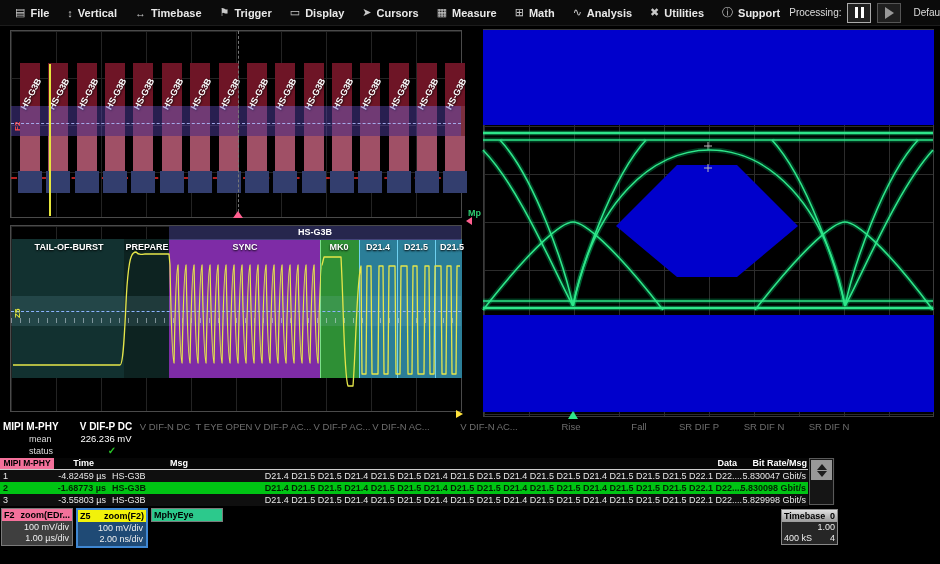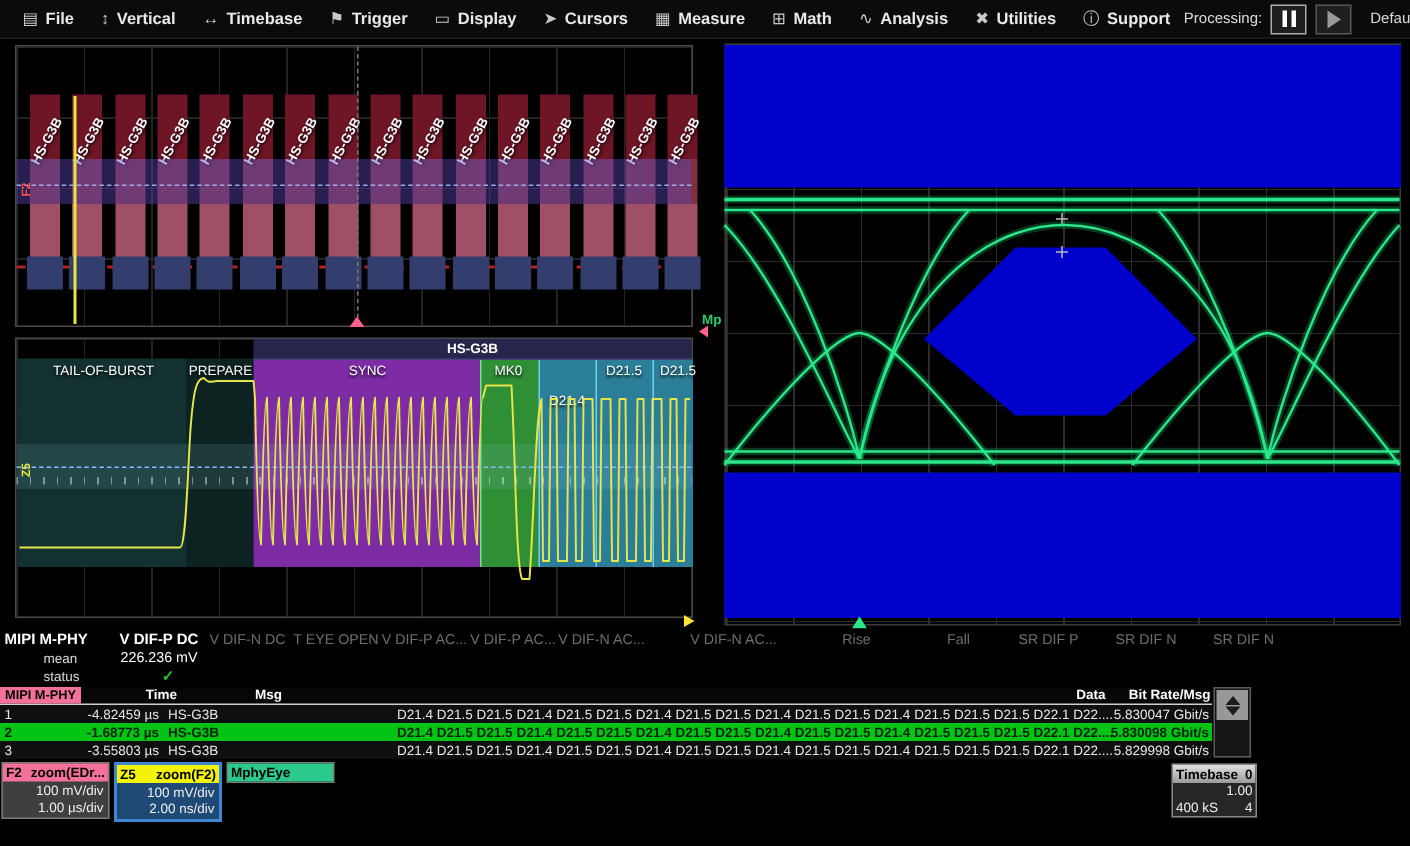--- a/index.html
+++ b/index.html
@@ -54,21 +54,21 @@
           border-bottom:7px solid #ff5f8f;position:absolute;}
   .tri-left{width:0;height:0;border-top:4px solid transparent;border-bottom:4px solid transparent;
             border-right:6px solid #ff5f8f;position:absolute;}
 
   
   #panel2{left:10px;top:225px;width:452px;height:187px;}
   .p2head{position:absolute;left:158px;top:0;right:0;height:13px;background:#26264d;
           border-bottom:1px solid #44447a;color:#fff;font-size:9px;font-weight:bold;
           text-align:center;line-height:13px;}
   .seg{position:absolute;top:13px;height:139px;}
-  .seglabel{position:absolute;top:16px;color:#fff;font-size:9px;font-weight:normal;white-space:nowrap;
+  .seglabel{position:absolute;top:16px;color:#fff;font-size:9px;font-weight:bold;white-space:nowrap;
             transform:translateX(-50%);text-shadow:0 1px 2px #000;}
   .z5band{position:absolute;left:0;right:0;top:70px;height:30px;background:rgba(140,200,220,0.14);}
   .z5zero{position:absolute;left:0;right:0;top:85px;border-top:1px dashed #8cb4ff;}
   .z5ticks{position:absolute;left:0;right:0;top:92px;height:5px;
            background:repeating-linear-gradient(to right,rgba(220,230,240,.5) 0 1px,transparent 1px 9px);}
   #p2svg{position:absolute;left:0;top:0;}
 
   
   #eyepanel{position:absolute;left:475px;top:28px;width:461px;height:391px;}
   #eyeplot{position:absolute;left:8px;top:1px;width:451px;height:388px;border:1px solid #3c3c3c;
@@ -270,21 +270,21 @@
     <div class="seg" style="left:309px;width:39px;background:#2e8f35;border-left:1px solid #7be08a;"></div>
     <div class="seg" style="left:348px;width:38px;background:#2b7e98;border-left:1px solid #6ed0f0;"></div>
     <div class="seg" style="left:386px;width:38px;background:#2b7e98;border-left:1px solid #6ed0f0;"></div>
     <div class="seg" style="left:424px;width:26px;background:#2b7e98;border-left:1px solid #6ed0f0;"></div>
 
     <div class="p2head">HS-G3B</div>
     <span class="seglabel" style="left:58px;">TAIL-OF-BURST</span>
     <span class="seglabel" style="left:136px;">PREPARE</span>
     <span class="seglabel" style="left:234px;">SYNC</span>
     <span class="seglabel" style="left:328px;">MK0</span>
-    <span class="seglabel" style="left:367px;margin-top:20px;">D21.4</span>
+    <span class="seglabel" style="left:367px;">D21.4</span>
     <span class="seglabel" style="left:405px;">D21.5</span>
     <span class="seglabel" style="left:441px;">D21.5</span>
 
     <div class="z5band"></div>
     <div class="z5ticks"></div>
     <div class="z5zero"></div>
     <span class="chanlab" style="left:2px;top:92px;color:#e6e63c;">Z5</span>
 
     <svg id="p2svg" width="450" height="185" viewBox="0 0 450 185">
       <path d="M2,139 H109 C113,139 114,90 116,60 C118,34 120,26 125,26 C128,30 130,28 134,28 H158 L159,39
@@ -367,21 +367,21 @@
     <span class="mcol" style="left:764px;">SR DIF N</span>
     <span class="mcol" style="left:829px;">SR DIF N</span>
 
     <span class="mval" style="left:106px;">226.236 mV</span>
     <span class="mchk" style="left:112px;">✓</span>
   </div>
 
   <div class="tbl">
     <div class="thead">
       <span class="tbadge">MIPI M-PHY</span>
-      <span class="th tdr" style="left:68px;width:50px;">Time</span>
+      <span class="th tdr" style="left:44px;width:50px;">Time</span>
       <span class="th" style="left:170px;">Msg</span>
       <span class="th tdr" style="left:657px;width:80px;">Data</span>
       <span class="th tdr" style="left:707px;width:100px;">Bit Rate/Msg</span>
     </div>
 
     <div class="trow" style="top:12px;">
       <span class="td" style="left:3px;">1</span>
       <span class="td tdr" style="left:30px;width:76px;">-4.82459 µs</span>
       <span class="td" style="left:112px;">HS-G3B</span>
       <span class="td tdr" style="left:192px;width:550px;overflow:hidden;">D21.4 D21.5 D21.5 D21.4 D21.5 D21.5 D21.4 D21.5 D21.5 D21.4 D21.5 D21.5 D21.4 D21.5 D21.5 D21.5 D22.1 D22....</span>

